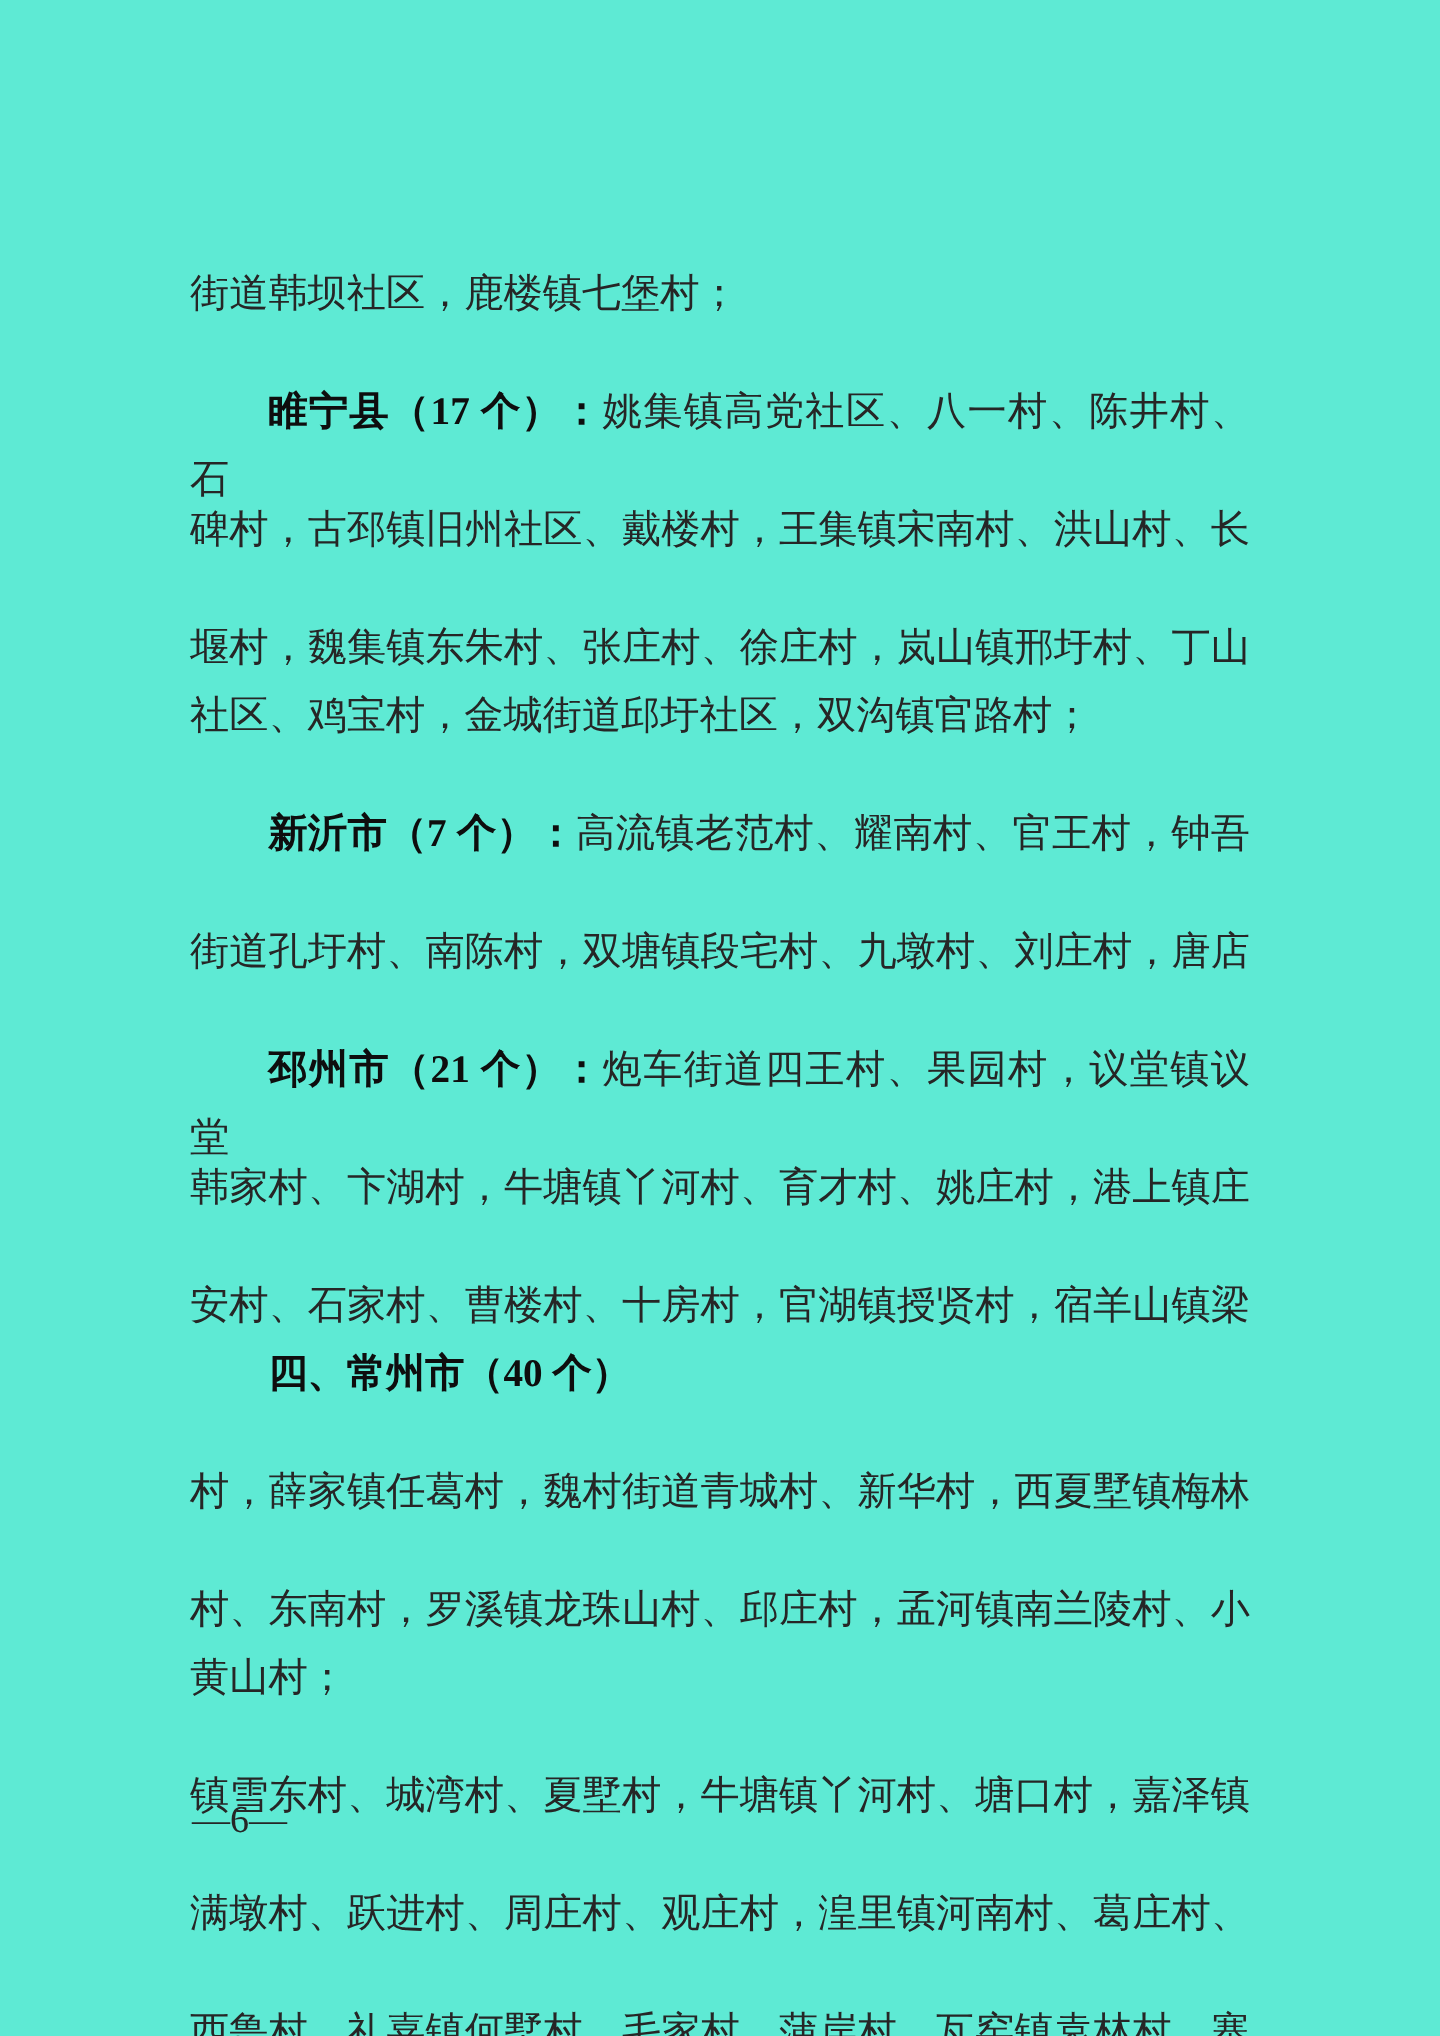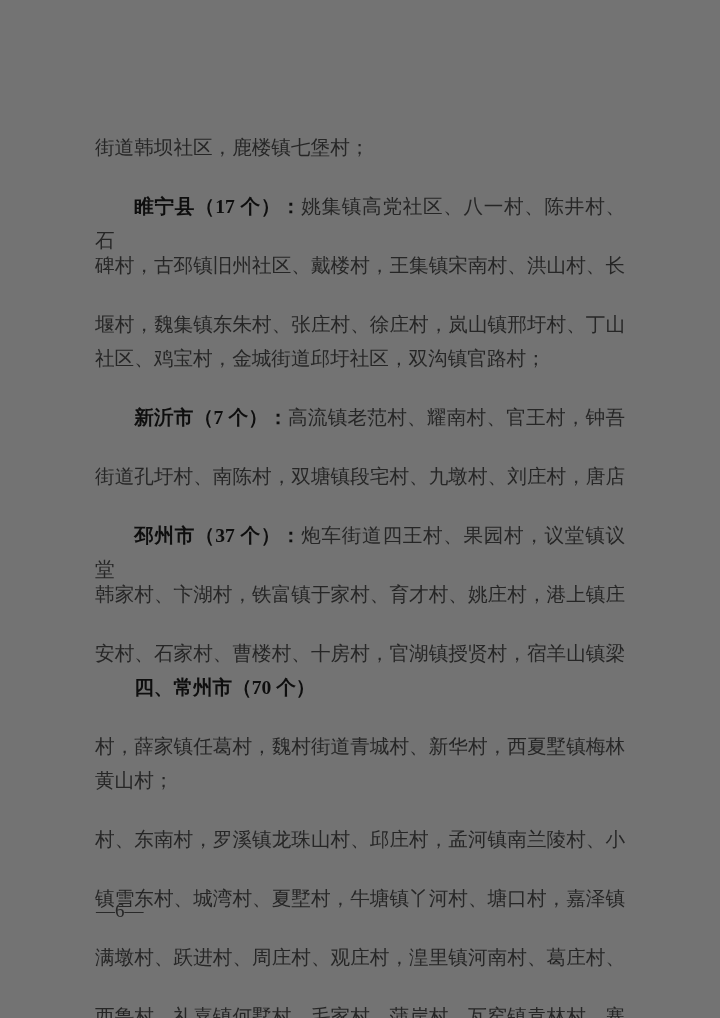--- a/index.html
+++ b/index.html
@@ -4,21 +4,21 @@
 <style>
   html, body {
     margin: 0;
     padding: 0;
     background: #ffffff;
   }
   .page {
     position: relative;
     width: 720px;
     height: 1018px;
-    background: #737373;
+    background: #5eead4;
     overflow: hidden;
     font-family: "Liberation Serif", "DejaVu Serif", serif;
   }
   .text-block {
     position: absolute;
     left: 95px;
     top: 131px;
     width: 530px;
     color: #262626;
     font-size: 19.6px;
@@ -62,27 +62,27 @@
 
 <div class="page">
   <main class="text-block" id="text-block">
       <div class="line"><span class="seg">街道韩坝社区，鹿楼镇七堡村；</span></div>
       <div class="line fill indent"><span class="seg bold">睢宁县（17 个）：</span><span class="seg">姚集镇高党社区、八一村、陈井村、石</span></div>
       <div class="line fill"><span class="seg">碑村，古邳镇旧州社区、戴楼村，王集镇宋南村、洪山村、长</span></div>
       <div class="line fill"><span class="seg">堰村，魏集镇东朱村、张庄村、徐庄村，岚山镇邢圩村、丁山</span></div>
       <div class="line"><span class="seg">社区、鸡宝村，金城街道邱圩社区，双沟镇官路村；</span></div>
       <div class="line fill indent"><span class="seg bold">新沂市（7 个）：</span><span class="seg">高流镇老范村、耀南村、官王村，钟吾</span></div>
       <div class="line fill"><span class="seg">街道孔圩村、南陈村，双塘镇段宅村、九墩村、刘庄村，唐店</span></div>
-      <div class="line fill indent"><span class="seg bold">邳州市（37 个）：</span><span class="seg">炮车街道四王村、果园村，议堂镇议堂</span></div>
-      <div class="line fill"><span class="seg">韩家村、卞湖村，铁富镇于家村、育才村、姚庄村，港上镇庄</span></div>
+      <div class="line fill indent"><span class="seg bold">邳州市（21 个）：</span><span class="seg">炮车街道四王村、果园村，议堂镇议堂</span></div>
+      <div class="line fill"><span class="seg">韩家村、卞湖村，牛塘镇丫河村、育才村、姚庄村，港上镇庄</span></div>
       <div class="line fill"><span class="seg">安村、石家村、曹楼村、十房村，官湖镇授贤村，宿羊山镇梁</span></div>
-      <div class="line indent"><span class="seg bold">四、常州市（70 个）</span></div>
+      <div class="line indent"><span class="seg bold">四、常州市（40 个）</span></div>
       <div class="line fill"><span class="seg">村，薛家镇任葛村，魏村街道青城村、新华村，西夏墅镇梅林</span></div>
+      <div class="line fill"><span class="seg">村、东南村，罗溪镇龙珠山村、邱庄村，孟河镇南兰陵村、小</span></div>
       <div class="line"><span class="seg">黄山村；</span></div>
-      <div class="line fill"><span class="seg">村、东南村，罗溪镇龙珠山村、邱庄村，孟河镇南兰陵村、小</span></div>
       <div class="line fill"><span class="seg">镇雪东村、城湾村、夏墅村，牛塘镇丫河村、塘口村，嘉泽镇</span></div>
       <div class="line fill"><span class="seg">满墩村、跃进村、周庄村、观庄村，湟里镇河南村、葛庄村、</span></div>
       <div class="line fill"><span class="seg">西鲁村，礼嘉镇何墅村、毛家村、蒲岸村，瓦窑镇袁林村、寨</span></div>
     </main>
   <footer class="page-footer">
     <span>—6—</span>
   </footer>
 </div>
 
 </body></html>

